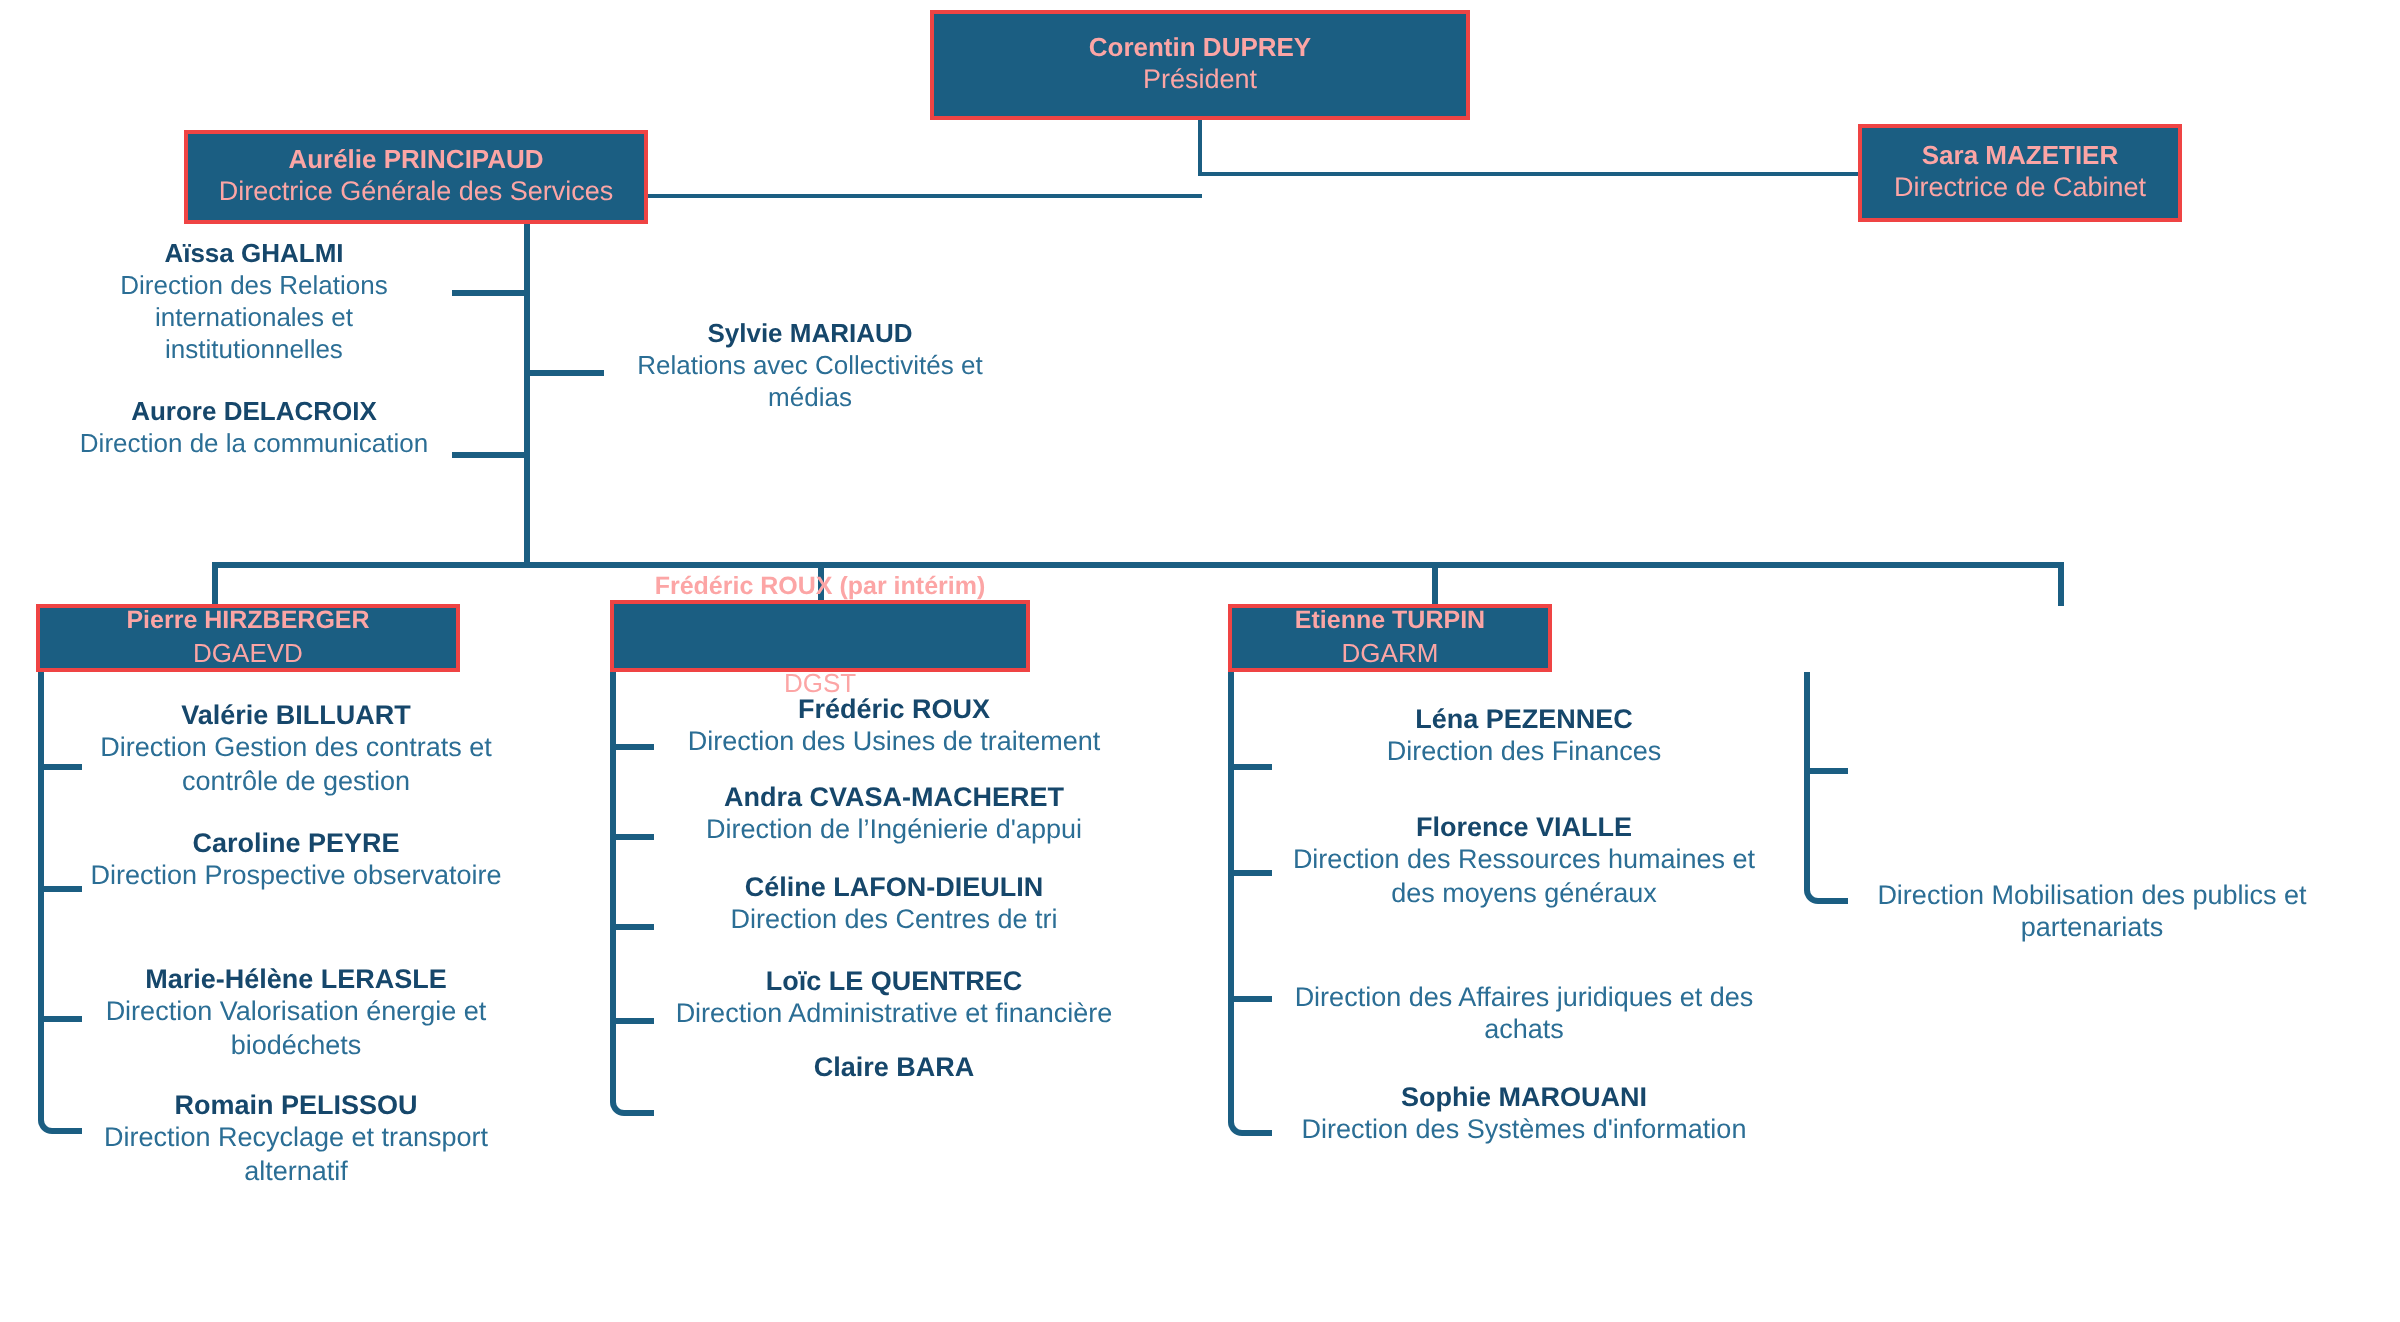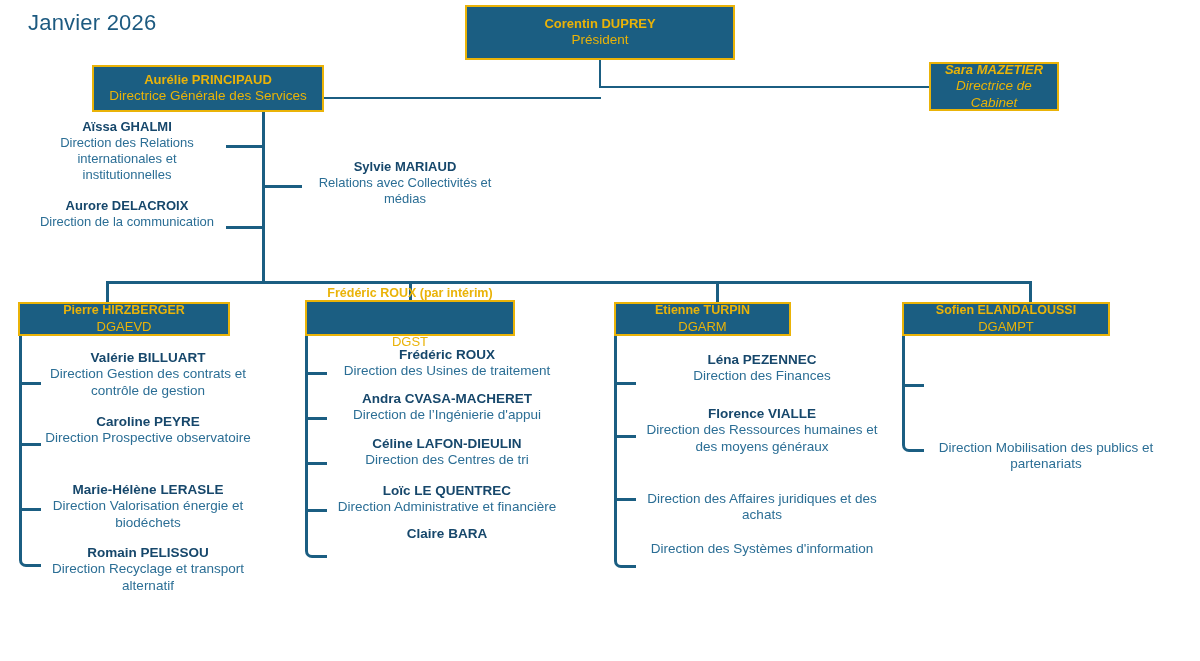--- a/index.html
+++ b/index.html
@@ -27,22 +27,22 @@
     color: #1d5a80;
     letter-spacing: 0.2px;
     white-space: nowrap;
   }
 
   
   .node-box {
     position: absolute;
     box-sizing: border-box;
     background: #1b5e82;
-    border: 2px solid #eab308;
-    color: #eab308;
+    border: 2px solid #ef4444;
+    color: #fca5a5;
     display: flex;
     flex-direction: column;
     align-items: center;
     justify-content: center;
     text-align: center;
     line-height: 1.25;
   }
   .node-box .nb-name {
     font-weight: bold;
     font-size: 13px;
@@ -99,39 +99,38 @@
   .leaf .lf-name:empty { display: none; }
 
   .staff-leaf .lf-name { font-size: 13px; }
   .staff-leaf .lf-dir  { font-size: 13px; }
 </style>
 </head>
 <body>
 
 <div id="chart-root">
 
-  <div class="doc-title">Janvier 2026</div>
 
   <div class="node-box" style="left:465px; top:5px; width:270px; height:55px;">
     <span class="nb-name">Corentin DUPREY</span>
     <span class="nb-role">Président</span>
   </div>
 
   <div class="line-v" style="left:599px; top:60px; height:28px;"></div>
 
   <div class="line-h" style="left:599px; top:86px; width:332px;"></div>
 
   <div class="node-box" style="left:92px; top:65px; width:232px; height:47px;">
     <span class="nb-name">Aurélie PRINCIPAUD</span>
     <span class="nb-role">Directrice Générale des Services</span>
   </div>
 
   <div class="line-h" style="left:324px; top:97px; width:277px;"></div>
 
-  <div class="node-box" style="left:929px; top:62px; width:130px; height:49px;font-style:italic;">
+  <div class="node-box" style="left:929px; top:62px; width:162px; height:49px;">
     <span class="nb-name">Sara MAZETIER</span>
     <span class="nb-role">Directrice de Cabinet</span>
   </div>
 
   <div class="line-v thick" style="left:262px; top:112px; height:171px;"></div>
 
   <div class="line-h thick" style="left:226px; top:145px; width:38px;"></div>
   <div class="line-h thick" style="left:226px; top:226px; width:38px;"></div>
   <div class="line-h thick" style="left:262px; top:185px; width:40px;"></div>
 
@@ -205,21 +204,21 @@
     <span class="lf-dir">Direction des Centres de tri</span>
   </div>
   <div class="leaf" style="left:329px; top:483px; width:236px;">
     <span class="lf-name">Loïc LE QUENTREC</span>
     <span class="lf-dir">Direction Administrative et financière</span>
   </div>
   <div class="leaf" style="left:322px; top:526px; width:250px;">
     <span class="lf-name">Claire BARA</span>
   </div>
 
-  <div class="node-box dept" style="left:614px; top:302px; width:177px; height:34px;">
+  <div class="node-box dept" style="left:614px; top:302px; width:162px; height:34px;">
     <span class="nb-name">Etienne TURPIN</span>
     <span class="nb-role">DGARM</span>
   </div>
   <div class="col-spine" style="left:614px; top:336px; width:22px; height:232px;"></div>
   <div class="line-h thick" style="left:614px; top:382px; width:22px;"></div>
   <div class="line-h thick" style="left:614px; top:435px; width:22px;"></div>
   <div class="line-h thick" style="left:614px; top:498px; width:22px;"></div>
 
   <div class="leaf" style="left:640px; top:352px; width:244px;">
     <span class="lf-name">Léna PEZENNEC</span>
@@ -227,27 +226,24 @@
   </div>
   <div class="leaf" style="left:634px; top:406px; width:256px;">
     <span class="lf-name">Florence VIALLE</span>
     <span class="lf-dir">Direction des Ressources humaines et des moyens généraux</span>
   </div>
   <div class="leaf" style="left:638px; top:491px; width:248px;">
 
     <span class="lf-dir">Direction des Affaires juridiques et des achats</span>
   </div>
   <div class="leaf" style="left:634px; top:541px; width:256px;">
+    <span class="lf-name">Sophie MAROUANI</span>
     <span class="lf-dir">Direction des Systèmes d'information</span>
   </div>
 
-  <div class="node-box dept" style="left:902px; top:302px; width:208px; height:34px;">
-    <span class="nb-name">Sofien ELANDALOUSSI</span>
-    <span class="nb-role">DGAMPT</span>
-  </div>
   <div class="col-spine" style="left:902px; top:336px; width:22px; height:116px;"></div>
   <div class="line-h thick" style="left:902px; top:384px; width:22px;"></div>
 
   <div class="leaf" style="left:918px; top:440px; width:256px;">
 
     <span class="lf-dir">Direction Mobilisation des publics et partenariats</span>
   </div>
 
 </div>
 

